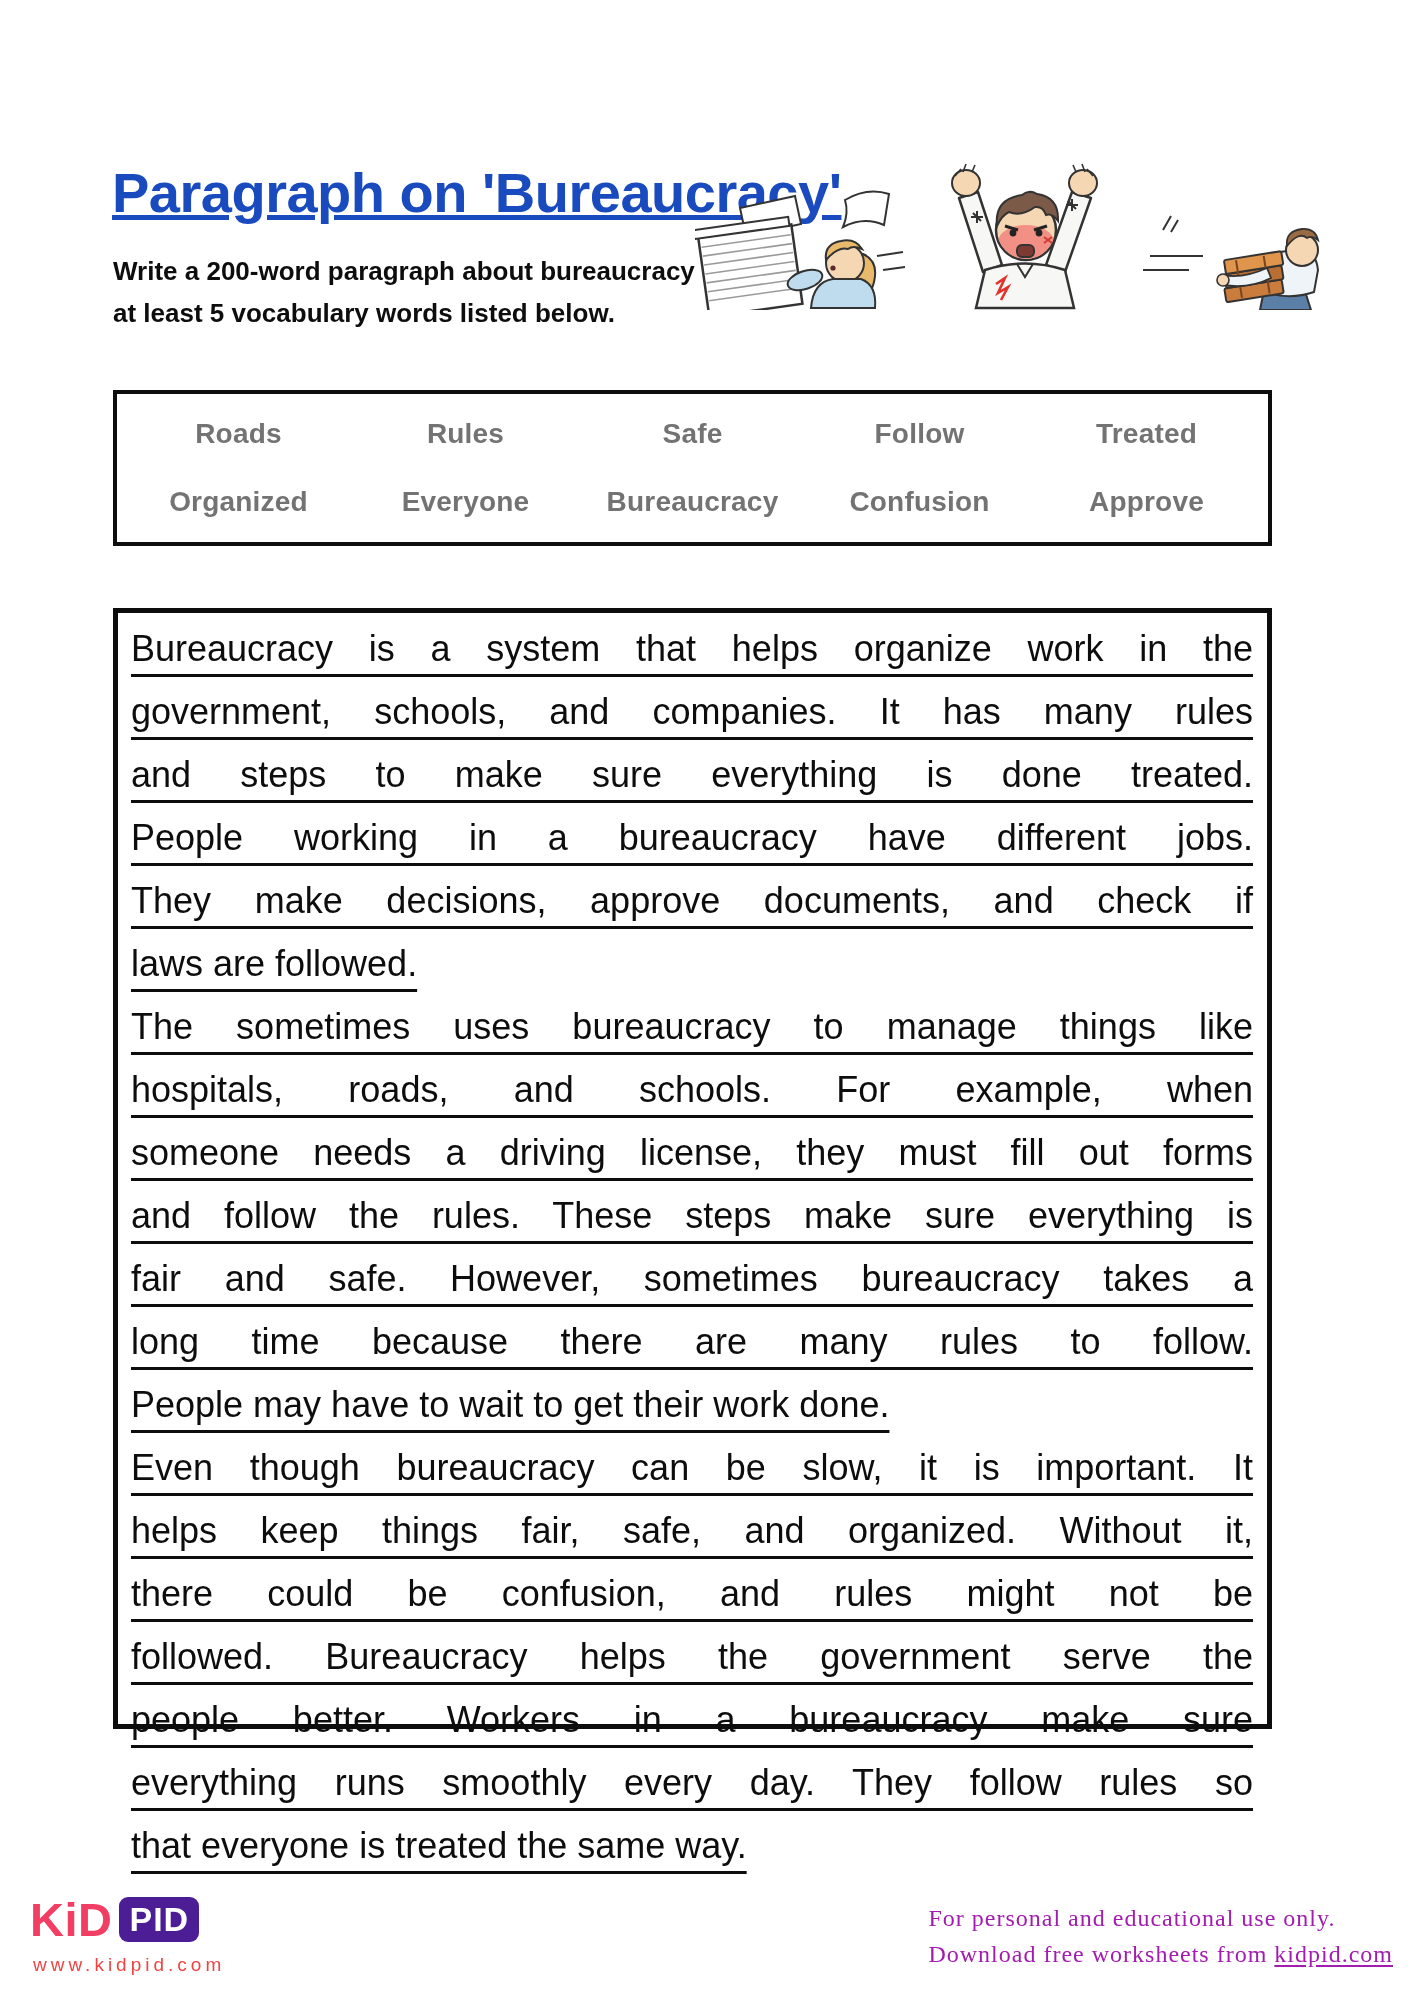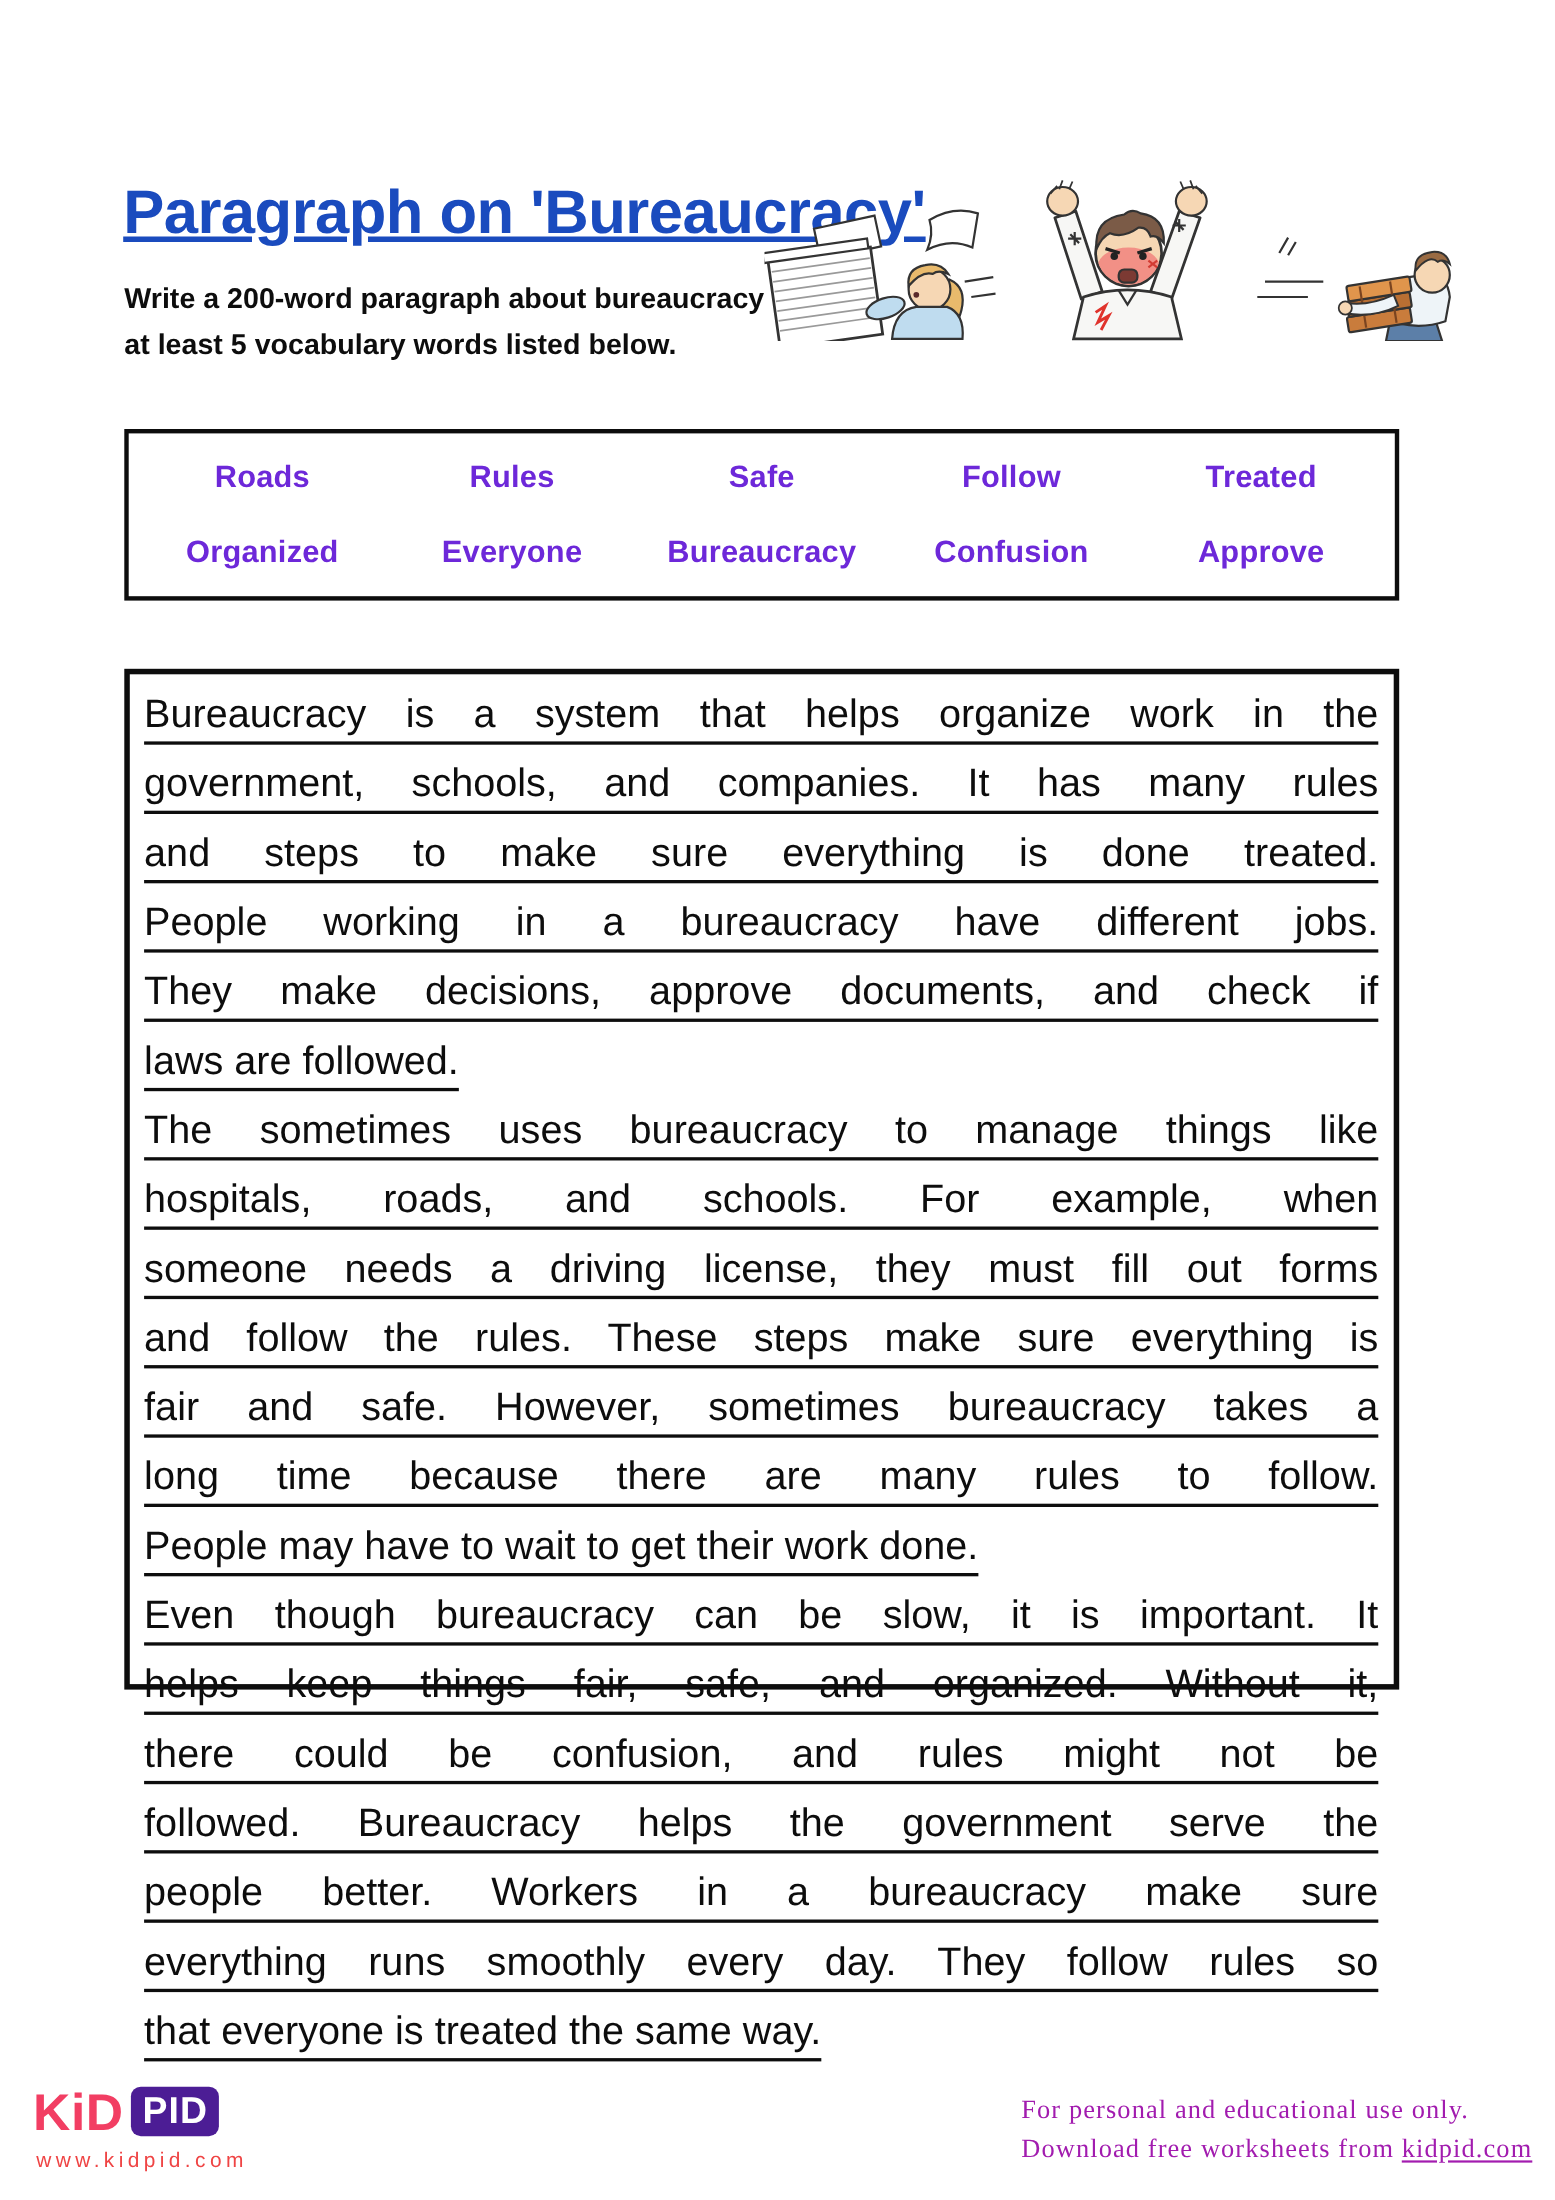--- a/index.html
+++ b/index.html
@@ -16,24 +16,24 @@
     font-weight:bold;color:#0d0d0d;
   }
   .illustration{position:absolute;left:695px;top:138px;width:635px;height:172px;}
 
   .vocab-box{
     position:absolute;left:113px;top:390px;width:1159px;height:156px;
     border:4px solid #0d0d0d;box-sizing:border-box;
     display:grid;grid-template-columns:repeat(5,1fr);grid-template-rows:1fr 1fr;
     align-items:center;justify-items:center;padding:6px 8px;
   }
-  .vocab-word{font-size:28px;font-weight:bold;color:#6d28d9;letter-spacing:0.2px;}
+  .vocab-word{font-size:28px;font-weight:bold;color:#737373;letter-spacing:0.2px;}
 
   .essay-box{
-    position:absolute;left:113px;top:608px;width:1159px;height:928px;
+    position:absolute;left:113px;top:608px;width:1159px;height:1121px;
     border:5px solid #0d0d0d;box-sizing:border-box;padding:4px 14px 0 13px;
   }
   .line{
     font-size:36px;font-weight:300;line-height:63px;height:63px;color:#0d0d0d;
     text-align:justify;text-align-last:justify;
     text-decoration:underline;text-decoration-thickness:2.5px;text-underline-offset:13px;
     overflow:visible;white-space:normal;
   }
   .line.last{text-align-last:left;}
 

